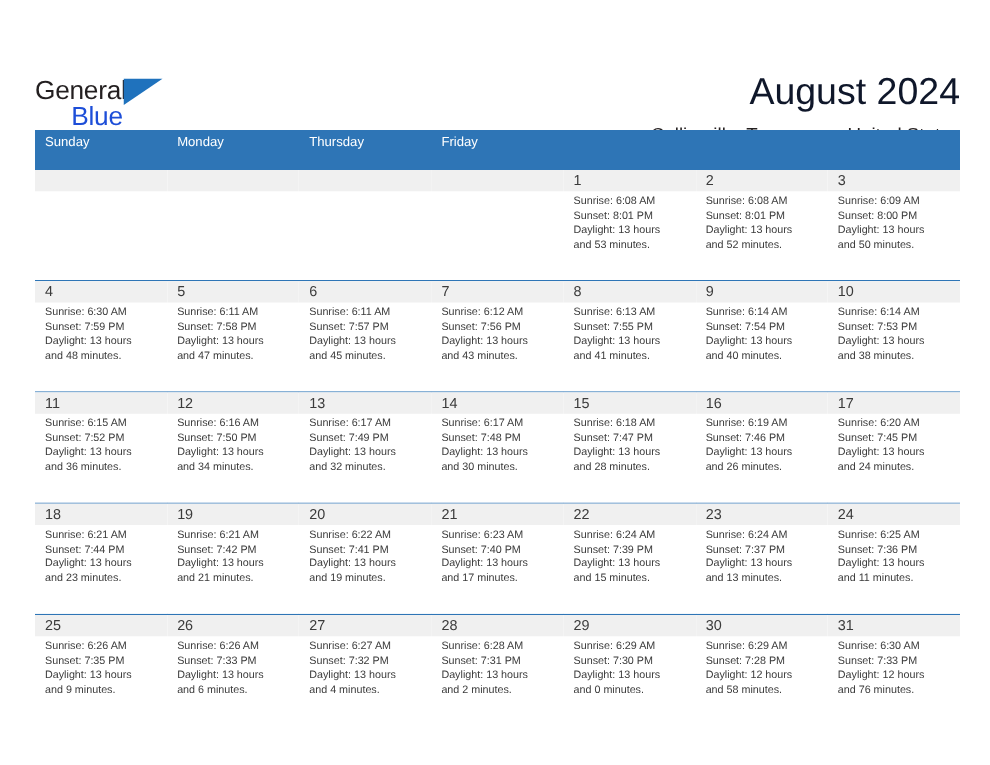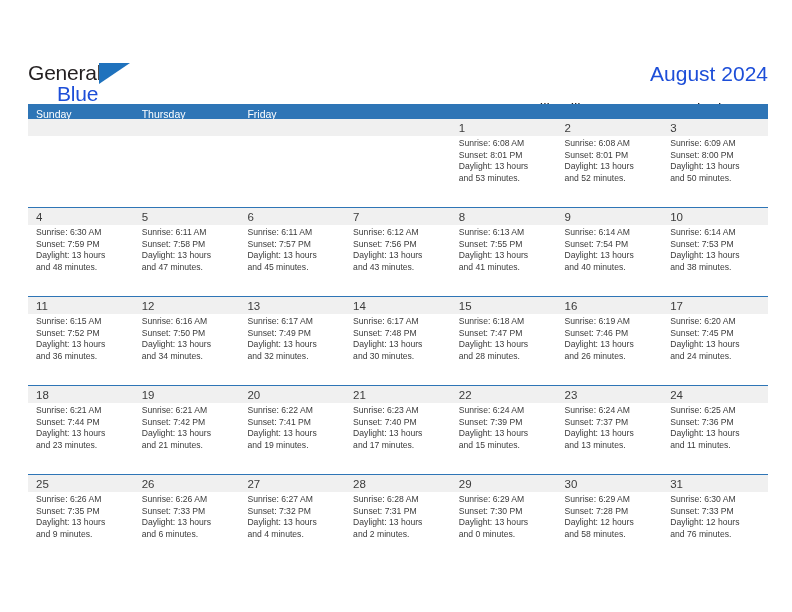--- a/index.html
+++ b/index.html
@@ -69,22 +69,22 @@
     border-bottom: 21px solid transparent;
   }
 
   .title-block {
     position: absolute;
     right: 0px;
     top: 0px;
     text-align: right;
   }
   .month-title {
-    font-size: 21px;
-    color: #1d4ed8;
+    font-size: 30px;
+    color: #0f172a;
     line-height: 36px;
     white-space: nowrap;
     font-weight: normal;
     margin: 0;
   }
   .location {
     font-size: 15px;
     color: #231f20;
     line-height: 22px;
     white-space: nowrap;
@@ -94,21 +94,21 @@
   
   .calendar {
     position: absolute;
     left: 28px;
     top: 104px;
     width: 740px;
   }
   .dow-row {
     display: flex;
     width: 740px;
-    height: 15px;
+    height: 32px;
     background: #2e75b6;
   }
   .dow-cell {
     width: 105.714px;
     height: 21px;
     color: #ffffff;
     font-size: 10.5px;
     line-height: 21px;
     padding-left: 8px;
     white-space: nowrap;
@@ -175,20 +175,21 @@
       <h1 class="month-title">August 2024</h1>
       <div class="location">Collierville, Tennessee, United States</div>
     </div>
 
   </div>
 
   <div class="calendar">
 
     <div class="dow-row">
       <div class="dow-cell">Sunday</div>
+      <div class="dow-cell">Monday</div>
       <div class="dow-cell">Thursday</div>
       <div class="dow-cell">Friday</div>
     </div>
 
     <div id="weeks-container">
         <div class="week-row">
           <div class="day-cell">
             <div class="day-numberband"></div>
             <div class="day-number"></div>
           </div>

